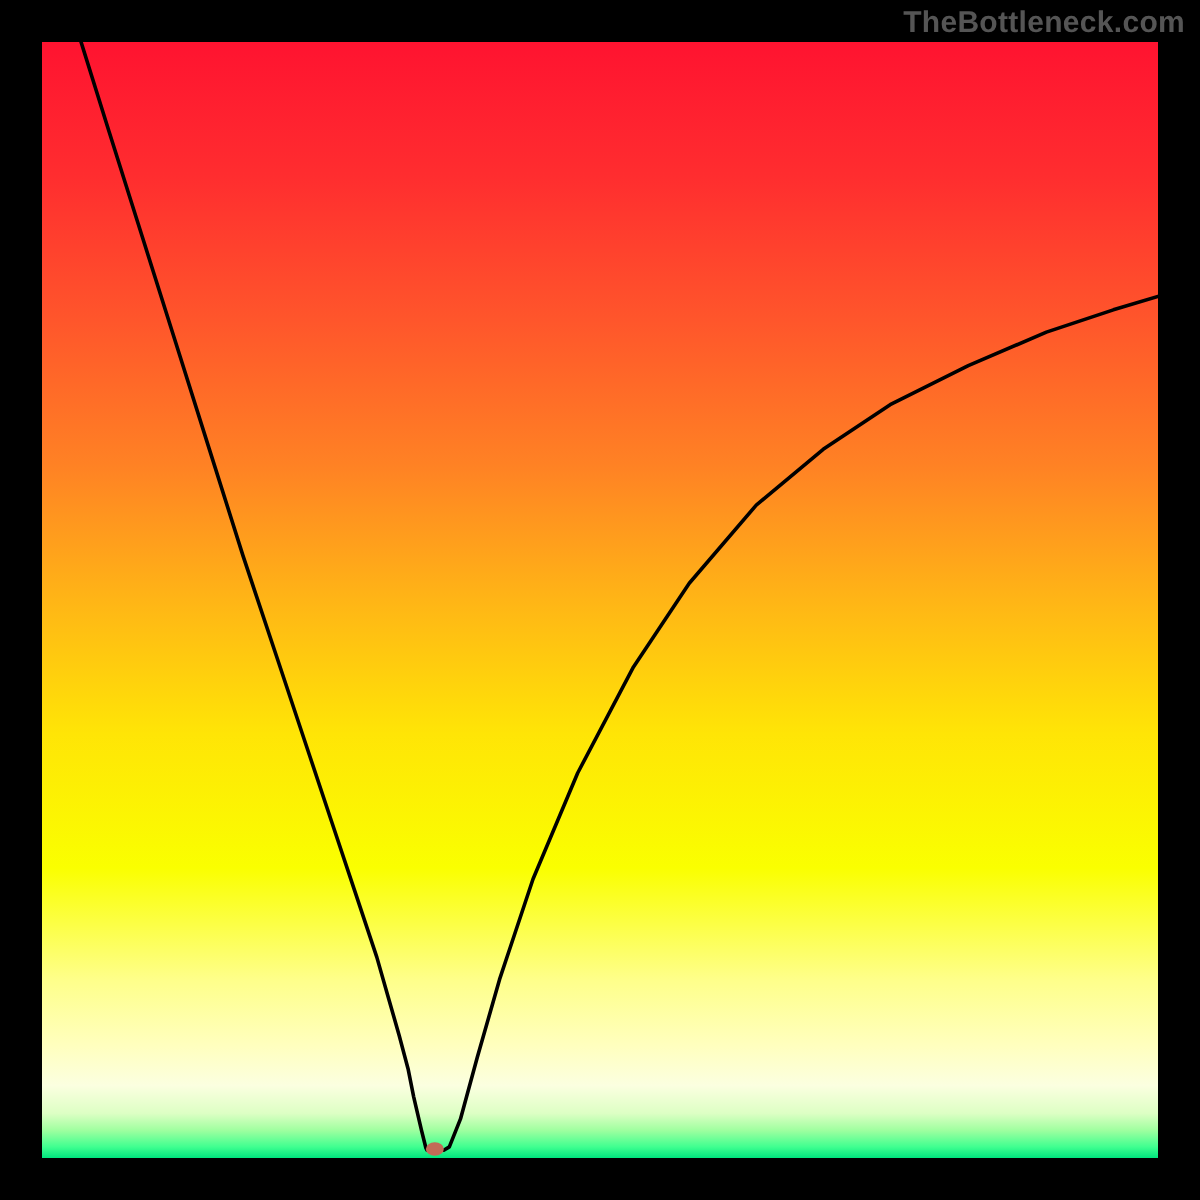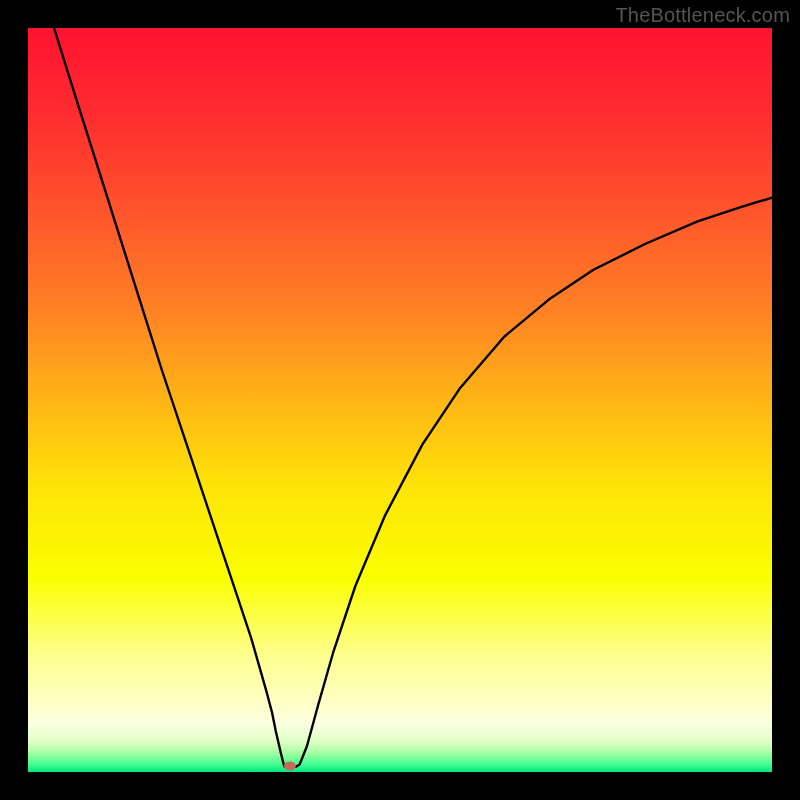--- a/index.html
+++ b/index.html
@@ -15,21 +15,21 @@
     position: relative;
     width: 800px;
     height: 800px;
     background: #000;
   }
   .attribution {
     position: absolute;
     top: 4px;
     right: 10px;
     color: #555555;
-    font-weight: normal;
+    font-weight: bold;
     font-size: 20px;
     letter-spacing: 0.2px;
     z-index: 10;
   }
   .plot-area {
     position: absolute;
     left: 28px;
     top: 28px;
     width: 744px;
     height: 744px;

